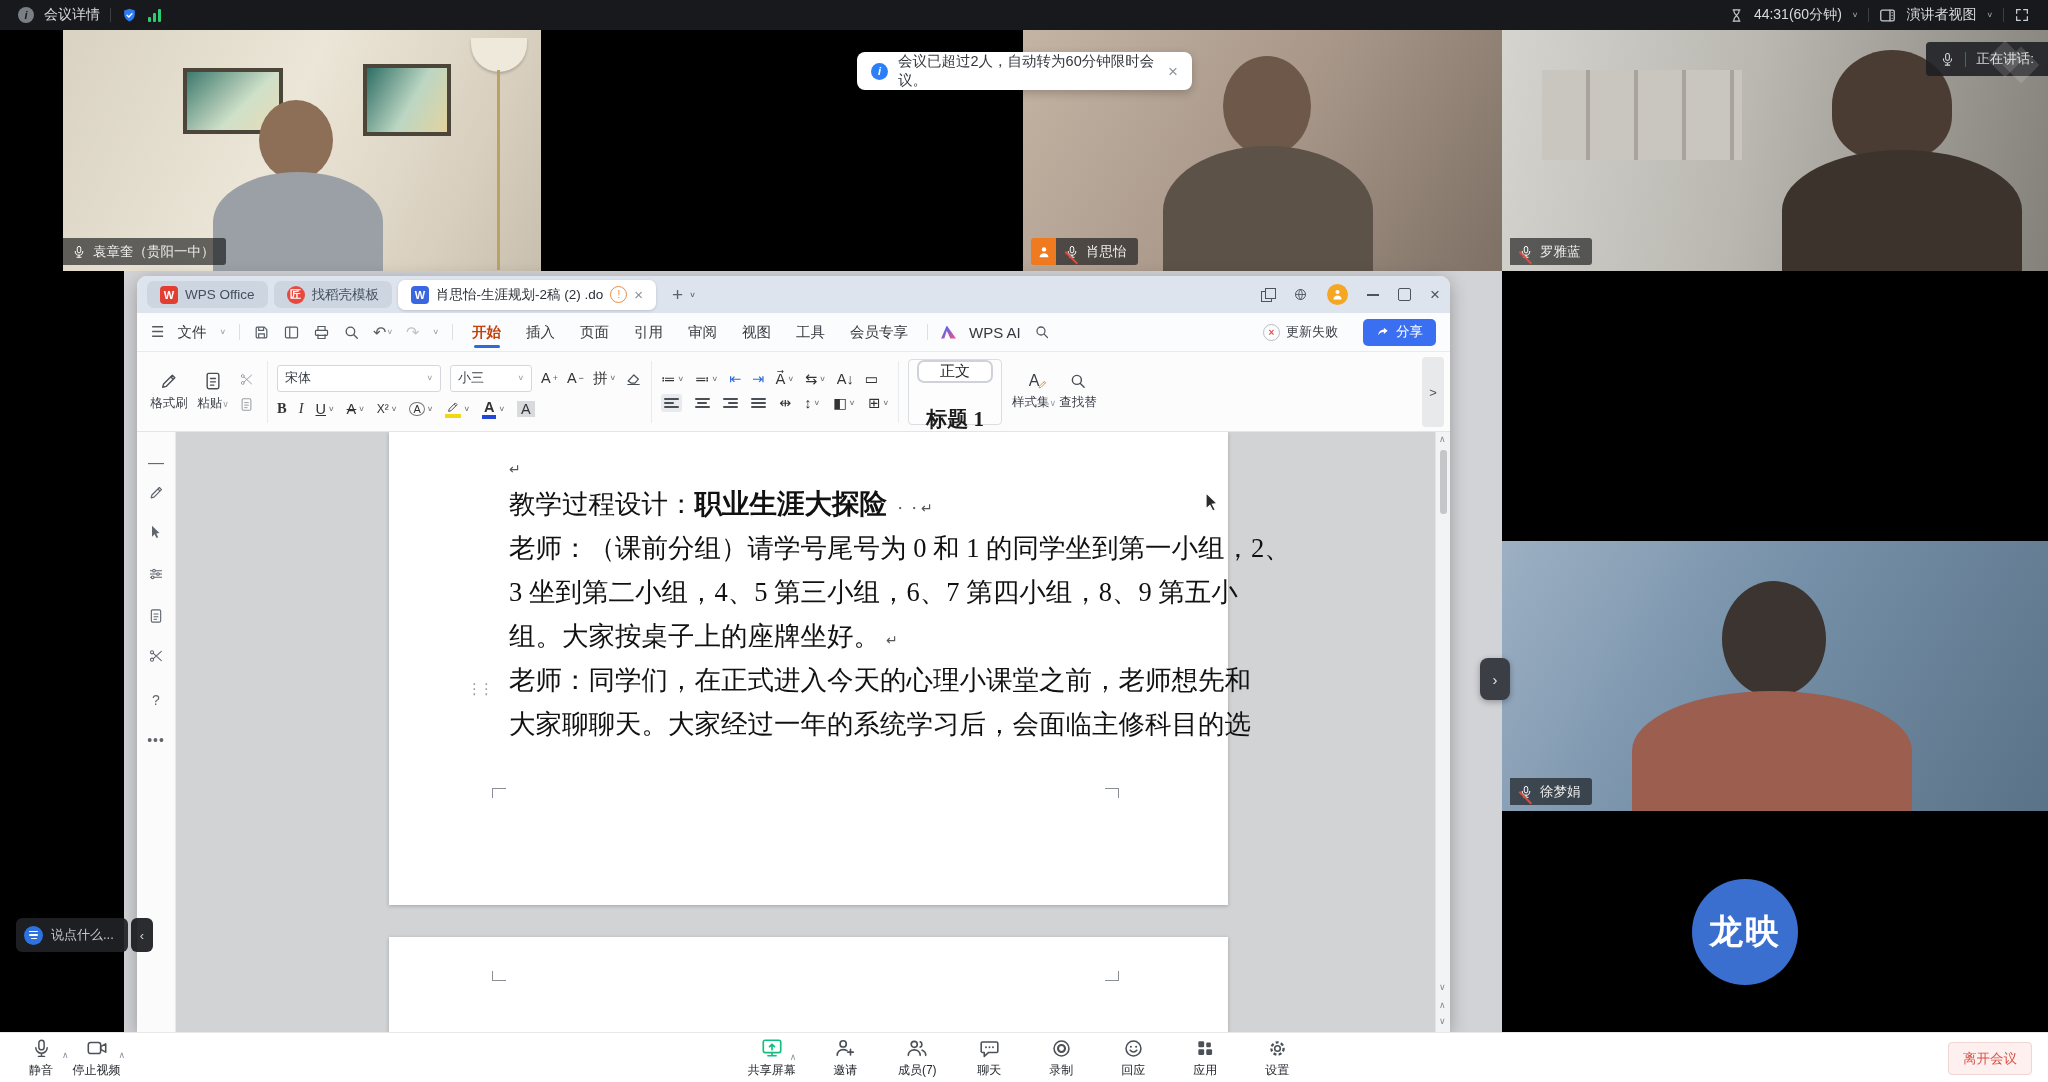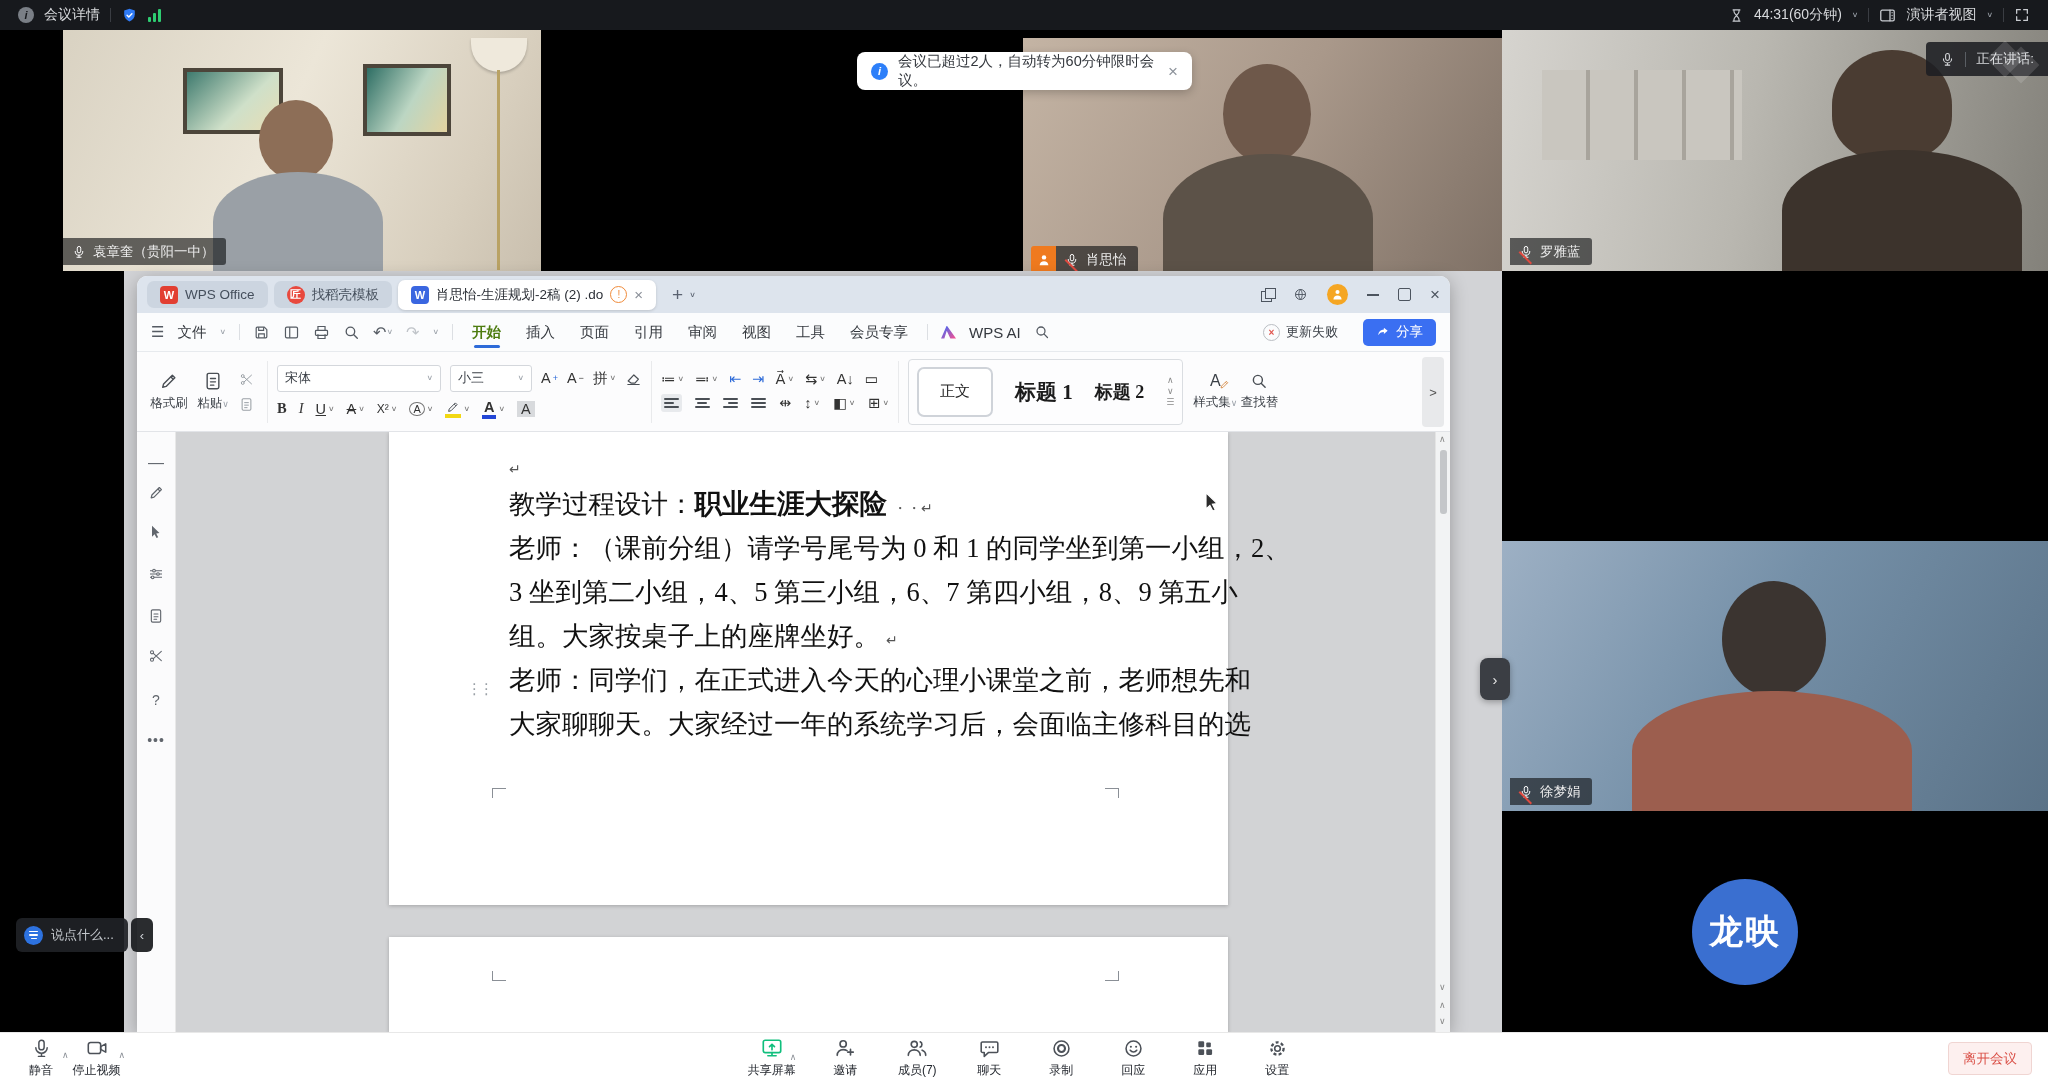--- a/index.html
+++ b/index.html
@@ -46,40 +46,40 @@
   .sq2{position:relative;width:13px;height:13px;}
   .sq2::before{content:"";position:absolute;left:0;top:3px;width:9px;height:9px;border:1.4px solid #4c545f;}
   .sq2::after{content:"";position:absolute;left:4px;top:0;width:9px;height:9px;border:1.4px solid #4c545f;background:#dde4ed;}
   .avachip{width:21px;height:21px;border-radius:50%;background:#f5a623;display:flex;align-items:center;justify-content:center;}
   .wmin{width:12px;height:2px;background:#4c545f;}
   .wmax{width:11px;height:11px;border:1.6px solid #4c545f;border-radius:2px;}
   .wx{font-size:17px;line-height:1;}
   
   .menubar{height:39px;background:#fbfcfd;border-bottom:1px solid #e7eaee;display:flex;align-items:center;padding:0 14px;box-sizing:border-box;gap:13px;color:#35393f;}
   .mtab{font-size:14.5px;padding:0 6px;position:relative;height:100%;display:flex;align-items:center;}
-  .mtab.active{color:#4d7c0f;font-weight:bold;font-family:Liberation Mono, monospace;}
+  .mtab.active{color:#c2410c;font-weight:bold;font-family:Liberation Mono, monospace;}
   .mtab.active::after{content:"";position:absolute;left:50%;transform:translateX(-50%);bottom:3px;width:26px;height:3px;border-radius:2px;background:#2e6bd8;}
   .micon{color:#555b63;display:flex;align-items:center;}
   .msep{width:1px;height:16px;background:#dcdfe3;}
   .aitri{width:15px;height:13px;background:linear-gradient(135deg,#2f6bff,#ff4f8b);clip-path:polygon(0 100%,38% 0,100% 100%,62% 100%,38% 40%,22% 100%);}
   .updf{display:flex;align-items:center;gap:6px;font-size:13px;color:#3c4148;margin-left:auto;}
   .updx{width:15px;height:15px;border-radius:50%;border:1.3px solid #b9bdc2;color:#e0544d;font-size:10px;font-weight:bold;display:flex;align-items:center;justify-content:center;}
   .sharebtn{display:flex;align-items:center;gap:6px;background:#3a6ff2;color:#fff;font-size:13.5px;height:27px;padding:0 13px;border-radius:5px;margin-left:12px;}
   
   .toolbar{height:80px;background:#fcfcfd;border-bottom:1px solid #e2e4e8;display:flex;align-items:center;padding:0 10px;box-sizing:border-box;color:#3a3f46;position:relative;}
   .vsep{width:1px;height:62px;background:#e9eaec;margin:0 9px;flex:none;}
   .bigbtn{display:flex;flex-direction:column;align-items:center;gap:4px;font-size:12.5px;min-width:44px;}
   .tbrows{display:flex;flex-direction:column;gap:7px;}
   .tbrow{display:flex;align-items:center;gap:9px;}
   .selbox{display:flex;align-items:center;justify-content:space-between;border:1px solid #d4d7dc;border-radius:3px;height:25px;padding:0 7px;font-size:13px;background:#fff;}
   .tb{display:flex;align-items:center;gap:2px;font-size:14.5px;color:#333;}
   .tb .crt{color:#777;}
   .bars{display:inline-block;}
   .bars i{display:block;height:1.7px;background:#4a4f55;margin:2px 0;border-radius:1px;}
-  .stylebox{display:flex;align-items:center;border:1px solid #dadde1;border-radius:4px;height:64px;padding:0 8px;gap:22px;background:#fdfdfe;}
+  .stylebox{display:flex;align-items:center;border:1px solid #dadde1;border-radius:4px;height:64px;padding:0 8px;gap:22px;background:#fdfdfe;flex-direction:column;}
   .stycell-normal{width:72px;height:46px;border:2px solid #cfd3d9;border-radius:7px;display:flex;align-items:center;justify-content:center;font-size:15px;color:#222;background:#fff;}
   .sty-h{font-family:"Liberation Serif","DejaVu Serif",serif;font-weight:bold;color:#1c1c1c;}
   .styarr{display:flex;flex-direction:column;align-items:center;gap:2px;color:#888;font-size:9px;line-height:1;}
   .expander{position:absolute;right:6px;top:5px;width:22px;height:70px;background:#e8e9eb;border-radius:4px;display:flex;align-items:center;justify-content:center;color:#555;font-size:13px;}
   
   .docarea{position:relative;height:600px;background:#d2d3d5;overflow:hidden;}
   .wsidebar{position:absolute;left:0;top:0;width:38px;height:100%;background:#fbfbfc;border-right:1px solid #e8e8e8;color:#61666d;}
   .wsb{position:absolute;left:0;width:38px;display:flex;justify-content:center;}
   .page{position:absolute;left:252px;width:839px;background:#fff;box-shadow:0 1px 4px rgba(0,0,0,.22);}
   .doctext{position:absolute;left:120px;top:16px;width:625px;font-family:"Liberation Serif","DejaVu Serif",serif;color:#111;}
@@ -290,21 +290,21 @@
               <svg class="ic" width="14" height="14" color="#fff">
                 <use href="#i-mic"></use>
               </svg>
             </span>
             <span>袁章奎（贵阳一中）</span>
           </span>
       </div>
     </div>
 
 
-    <div class="vcell" style="left:1023px;top:8px;width:479px;height:241px;background:linear-gradient(120deg,#c4b4a4,#a9988a 50%,#7e7065);border-right:1px solid #000;">
+    <div class="vcell" style="left:1023px;top:0;width:479px;height:241px;background:linear-gradient(120deg,#c4b4a4,#a9988a 50%,#7e7065);border-right:1px solid #000;">
       <div class="head" style="left:200px;top:26px;width:88px;height:100px;background:#6e584a;"></div>
       <div class="person" style="left:140px;top:116px;width:210px;height:130px;background:#5c5248;"></div>
       <div class="vtag" style="left:8px;">
         <span class="hostbadge">
             <svg class="ic" width="14" height="14" color="#fff">
               <use href="#i-personf"></use>
             </svg>
           </span>
         <span class="tagbody" style="border-radius:0 3px 3px 0">
             <span class="mslash">

